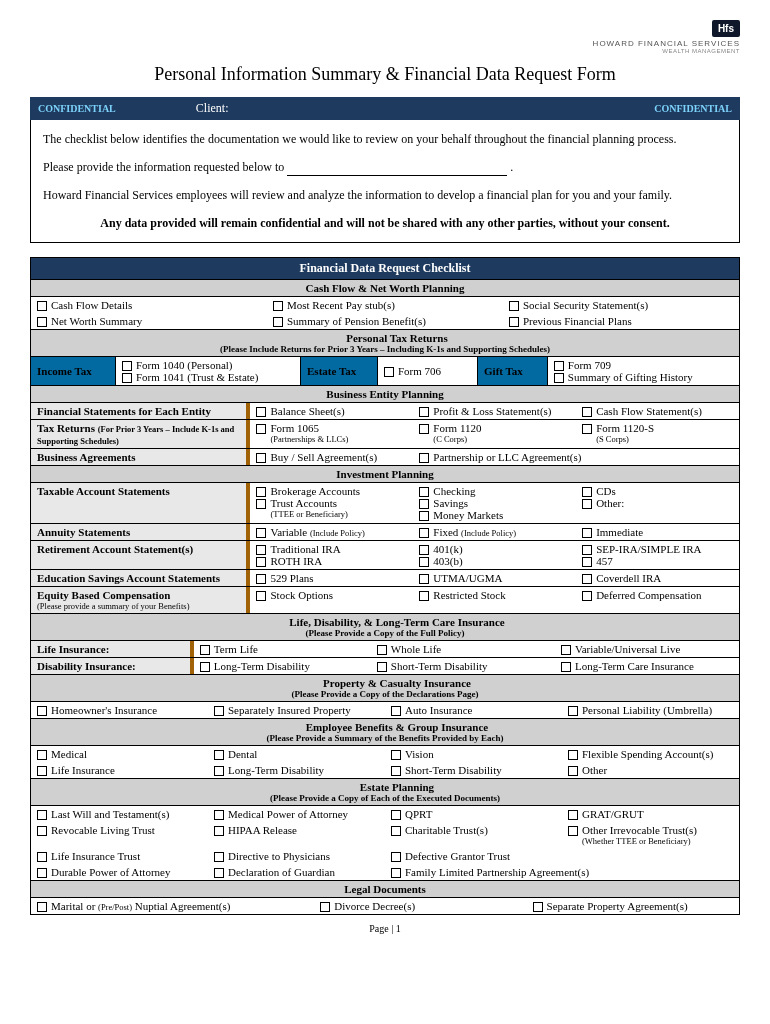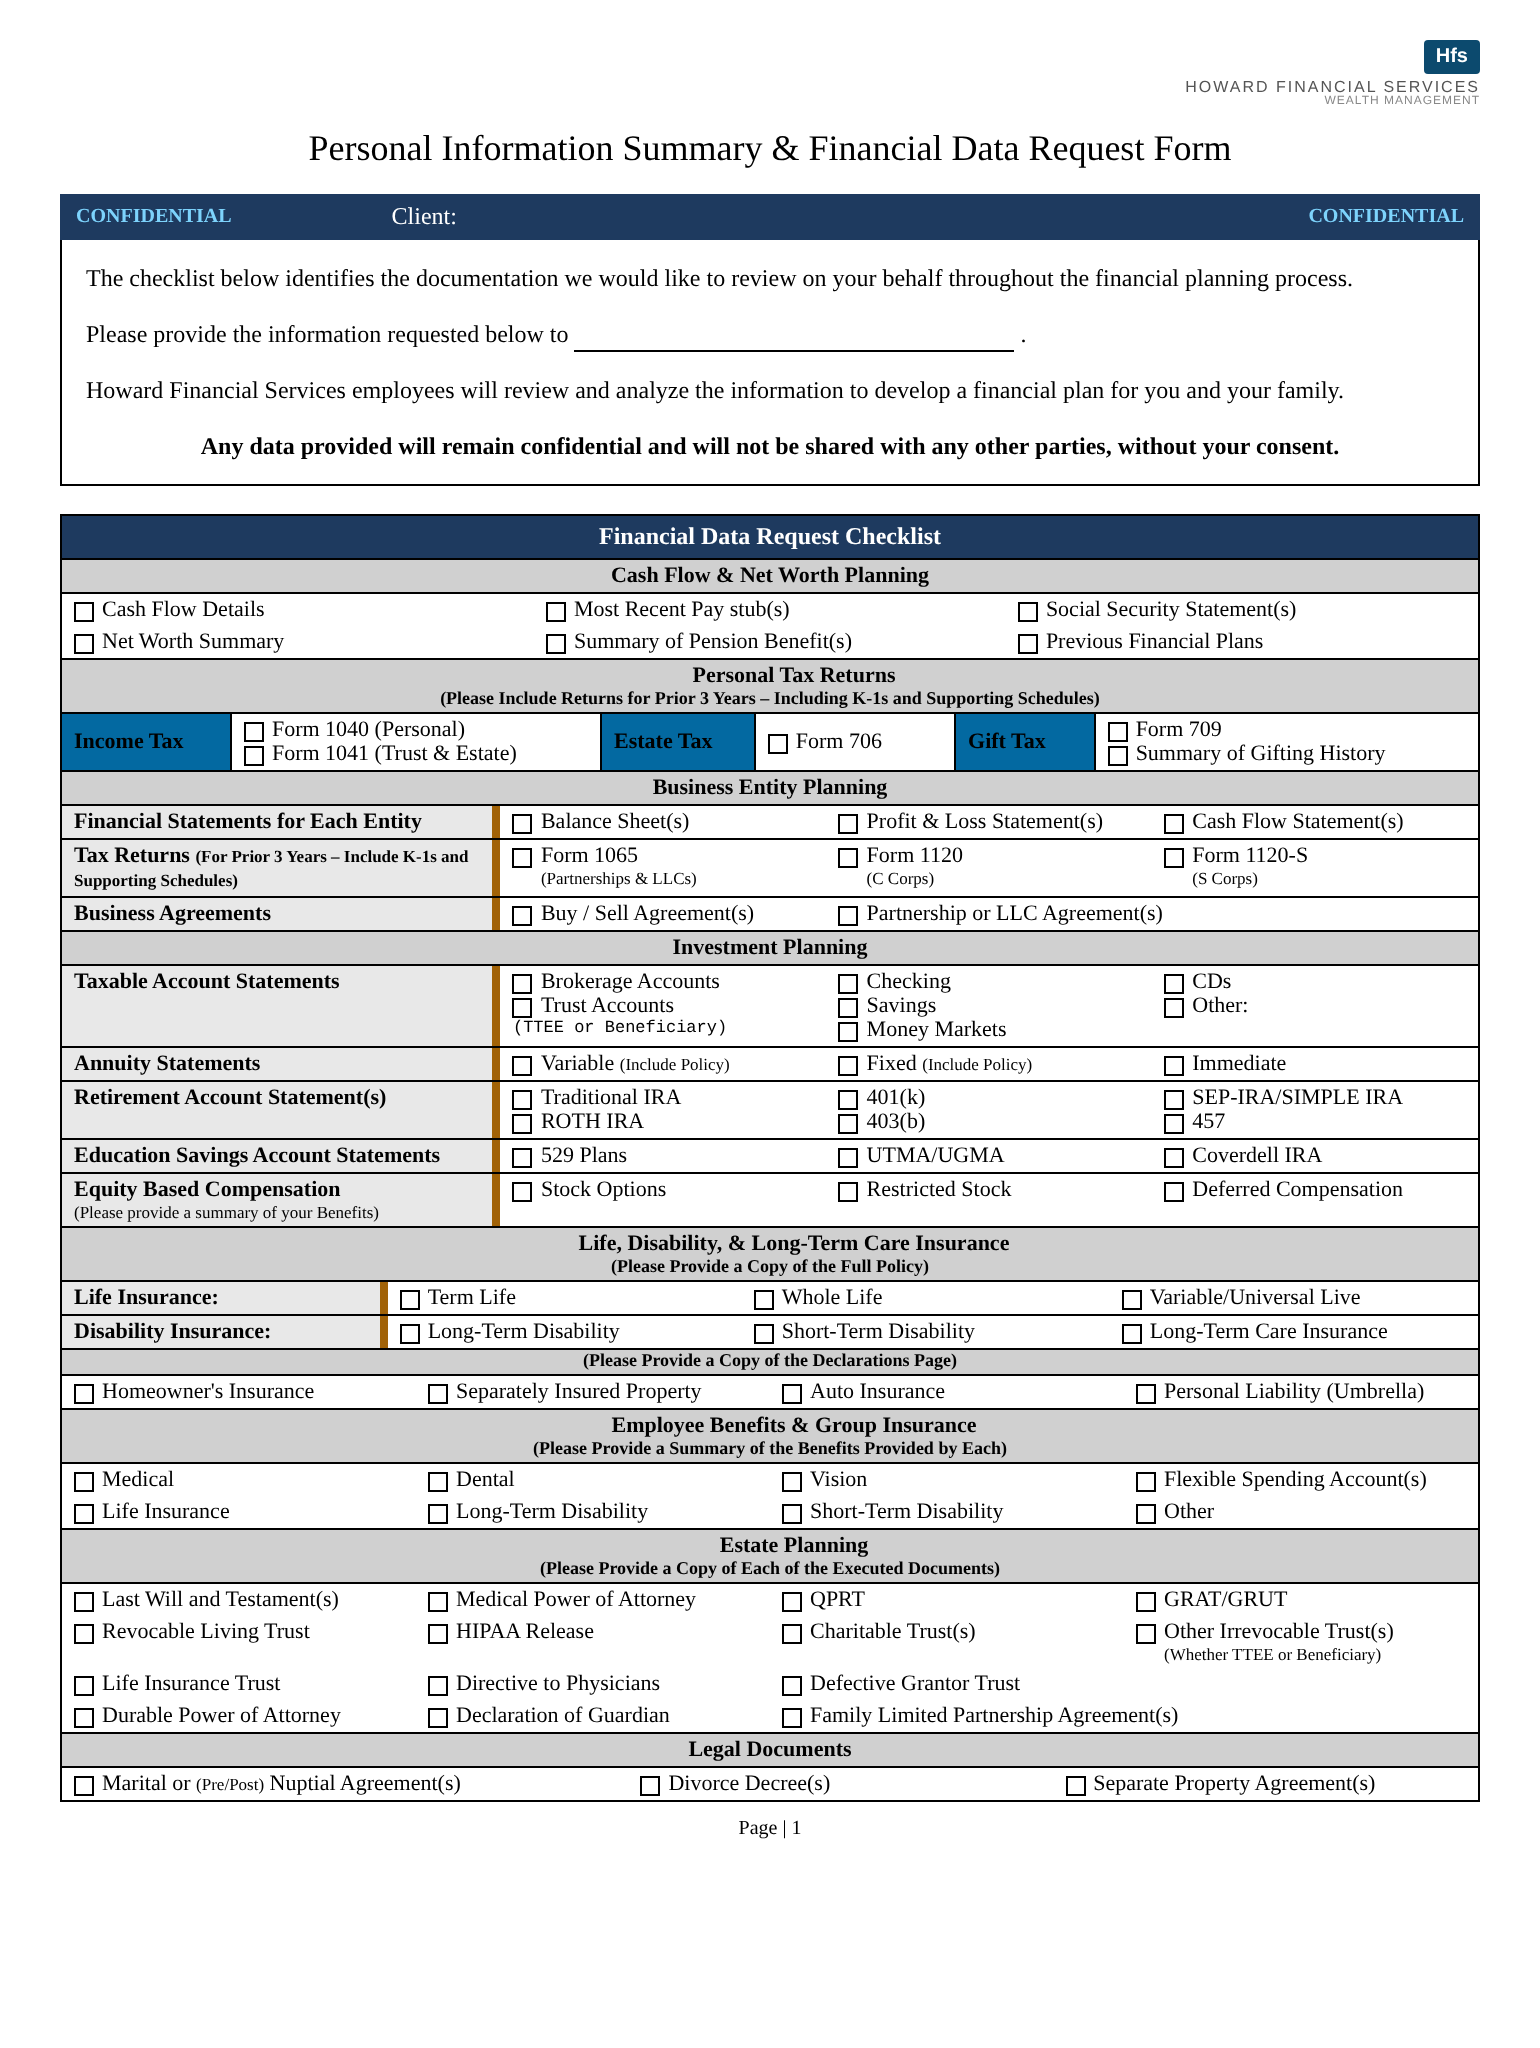--- a/index.html
+++ b/index.html
@@ -1,19 +1,19 @@
 <!DOCTYPE html>
 <html><head>
 <meta charset="utf-8">
 <style>
 * { box-sizing: border-box; margin: 0; padding: 0; }
 body { font-family: Georgia, 'Times New Roman', serif; background: #fff; width: 770px; margin: 0 auto; font-size: 11px; color: #000; }
 .page { padding: 20px 30px; }
 .logo-row { text-align: right; margin-bottom: 8px; }
-.logo-badge { display: inline-block; background: #0c4a6e; color: #fff; font-weight: bold; font-size: 10px; padding: 3px 6px; border-radius: 2px; font-family: Arial, sans-serif; }
+.logo-badge { display: inline-block; background: #0f172a; color: #fff; font-weight: bold; font-size: 10px; padding: 3px 6px; border-radius: 2px; font-family: Arial, sans-serif; }
 .logo-text { font-size: 8px; letter-spacing: 1px; color: #555; margin-top: 2px; font-family: Arial, sans-serif; }
 .logo-sub { font-size: 6px; color: #888; letter-spacing: 0.5px; font-family: Arial, sans-serif; }
 .title { text-align: center; font-size: 18px; margin: 10px 0 12px; font-weight: normal; }
 .conf-bar { background: #1e3a5f; color: #fff; display: flex; align-items: center; padding: 4px 8px; font-size: 12px; }
 .conf-left, .conf-right { color: #7dd3fc; font-weight: bold; font-size: 10px; }
 .conf-client { margin-left: 80px; color: #fff; }
 .conf-right { margin-left: auto; }
 .intro-box { border: 1px solid #000; border-top: none; padding: 10px 12px; font-size: 12px; line-height: 1.5; }
 .intro-box p { margin-bottom: 10px; }
 .intro-box .blank { display: inline-block; border-bottom: 1px solid #000; width: 220px; vertical-align: bottom; }
@@ -188,21 +188,21 @@
       <div class="cell lbl-cell">Taxable Account Statements</div>
       <div class="cell stack">
         <div class="line">
             <span class="chk"></span>
             <span>Brokerage Accounts</span>
           </div>
         <div class="line">
             <span class="chk"></span>
             <span>Trust Accounts</span>
           </div>
-        <div class="tiny" style="font-family:Liberation Mono, monospace;">(TTEE or Beneficiary)</div>
+        <div class="tiny" style="margin-left:14px;">(TTEE or Beneficiary)</div>
       </div>
       <div class="cell stack">
         <div class="line">
             <span class="chk"></span>
             <span>Checking</span>
           </div>
         <div class="line">
             <span class="chk"></span>
             <span>Savings</span>
           </div>
@@ -332,20 +332,21 @@
           <span class="chk"></span>
           <span>Short-Term Disability</span>
         </div>
       <div class="cell" style="flex:1;">
           <span class="chk"></span>
           <span>Long-Term Care Insurance</span>
         </div>
     </div>
 
     <div class="sec-combo">
+      <div class="h">Property &amp; Casualty Insurance</div>
       <div class="s">(Please Provide a Copy of the Declarations Page)</div>
     </div>
     <div class="row c4">
       <div class="cell">
           <span class="chk"></span>
           <span>Homeowner's Insurance</span>
         </div>
       <div class="cell">
           <span class="chk"></span>
           <span>Separately Insured Property</span>

